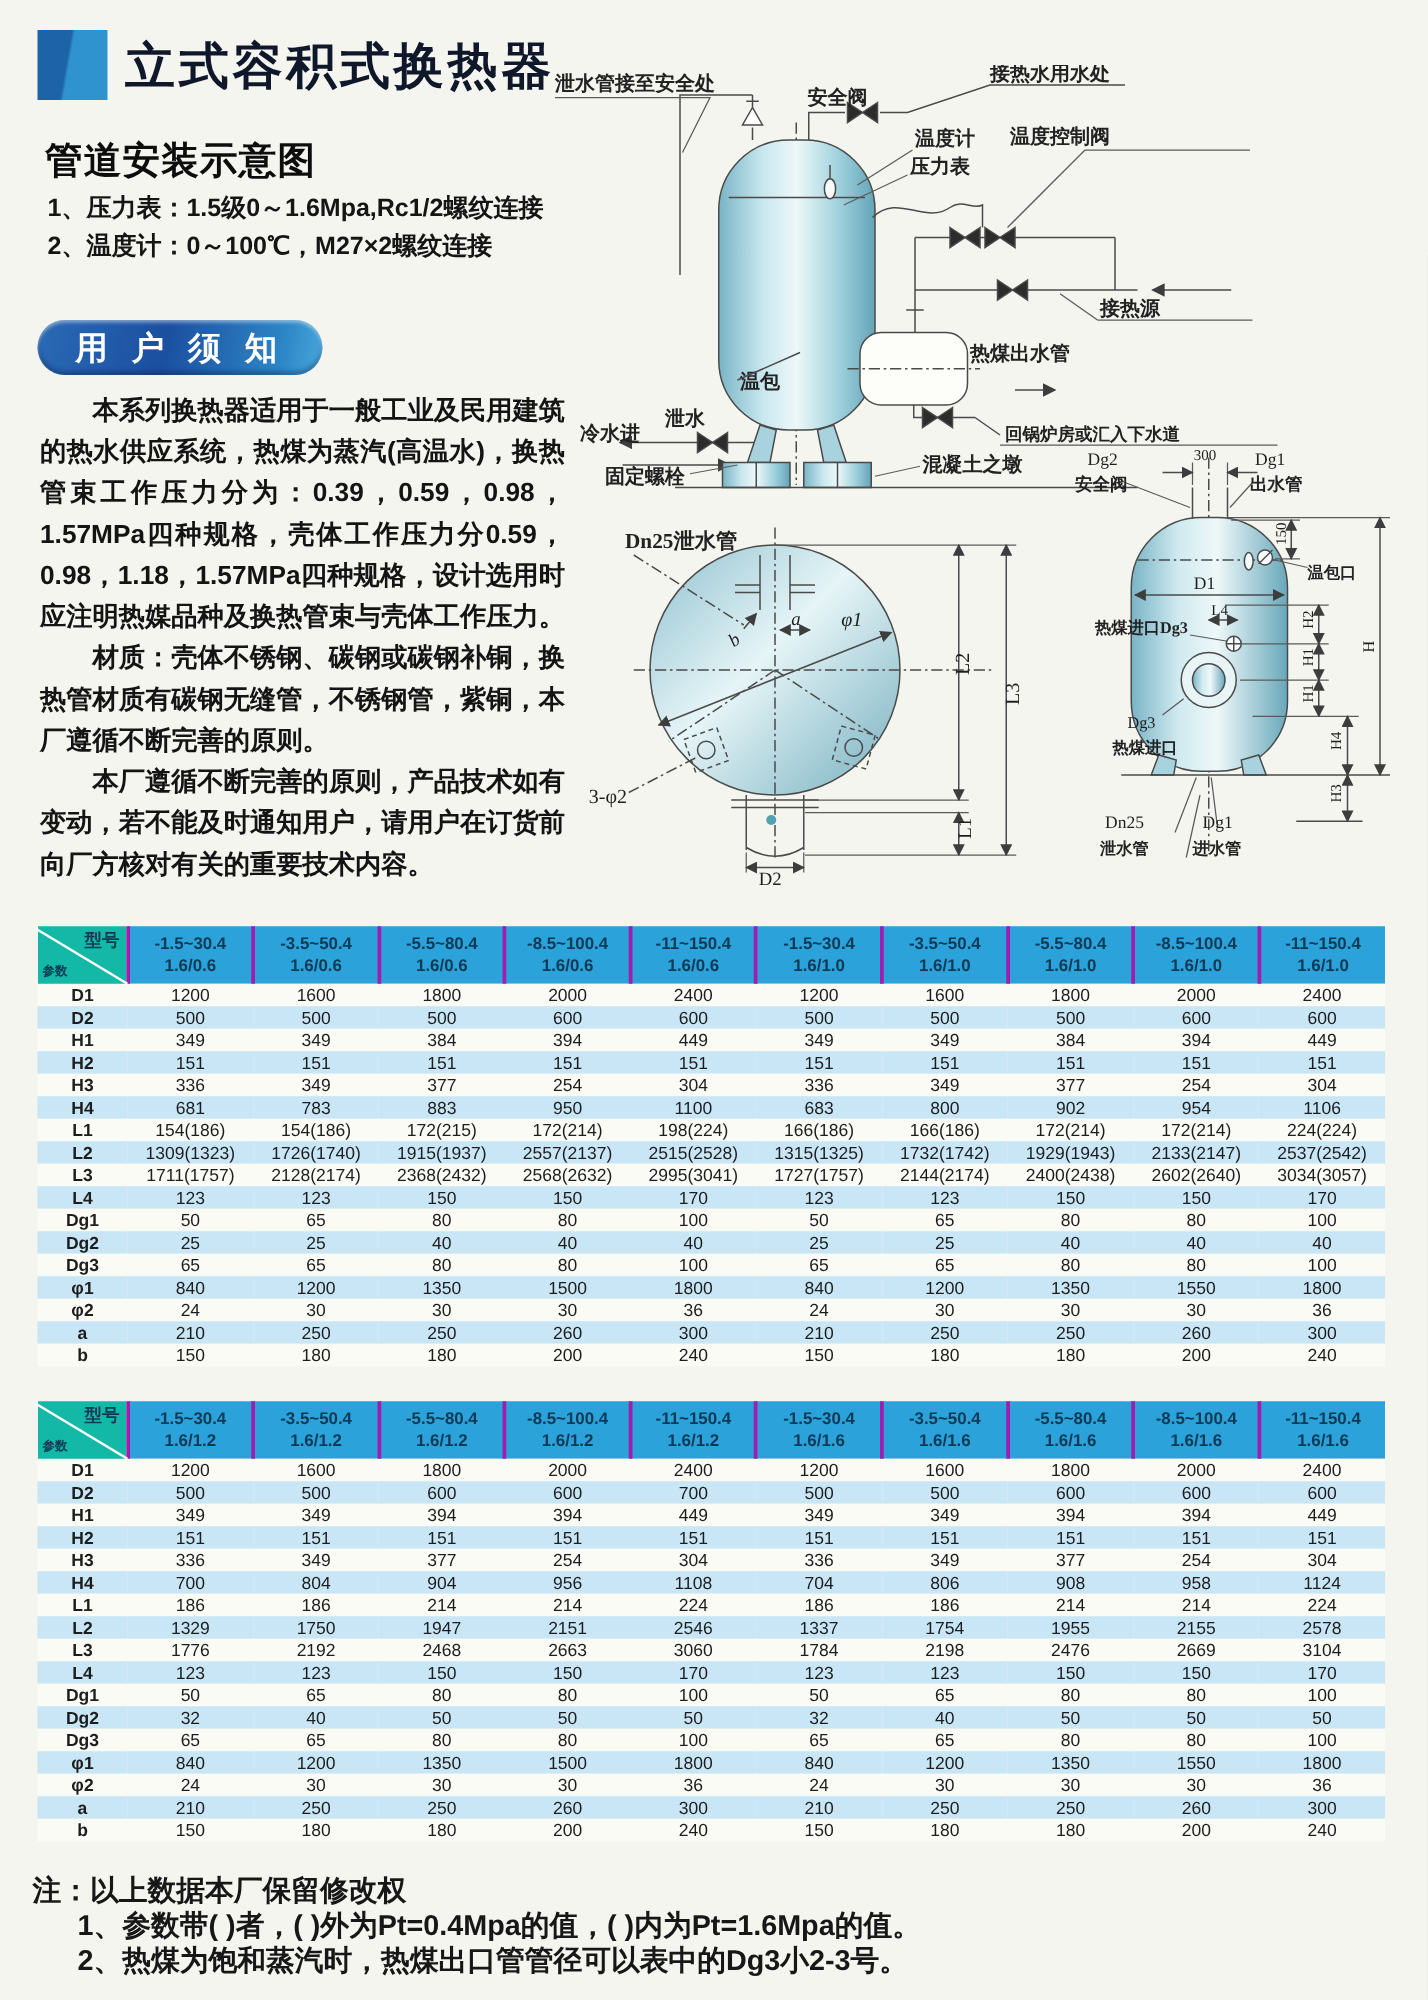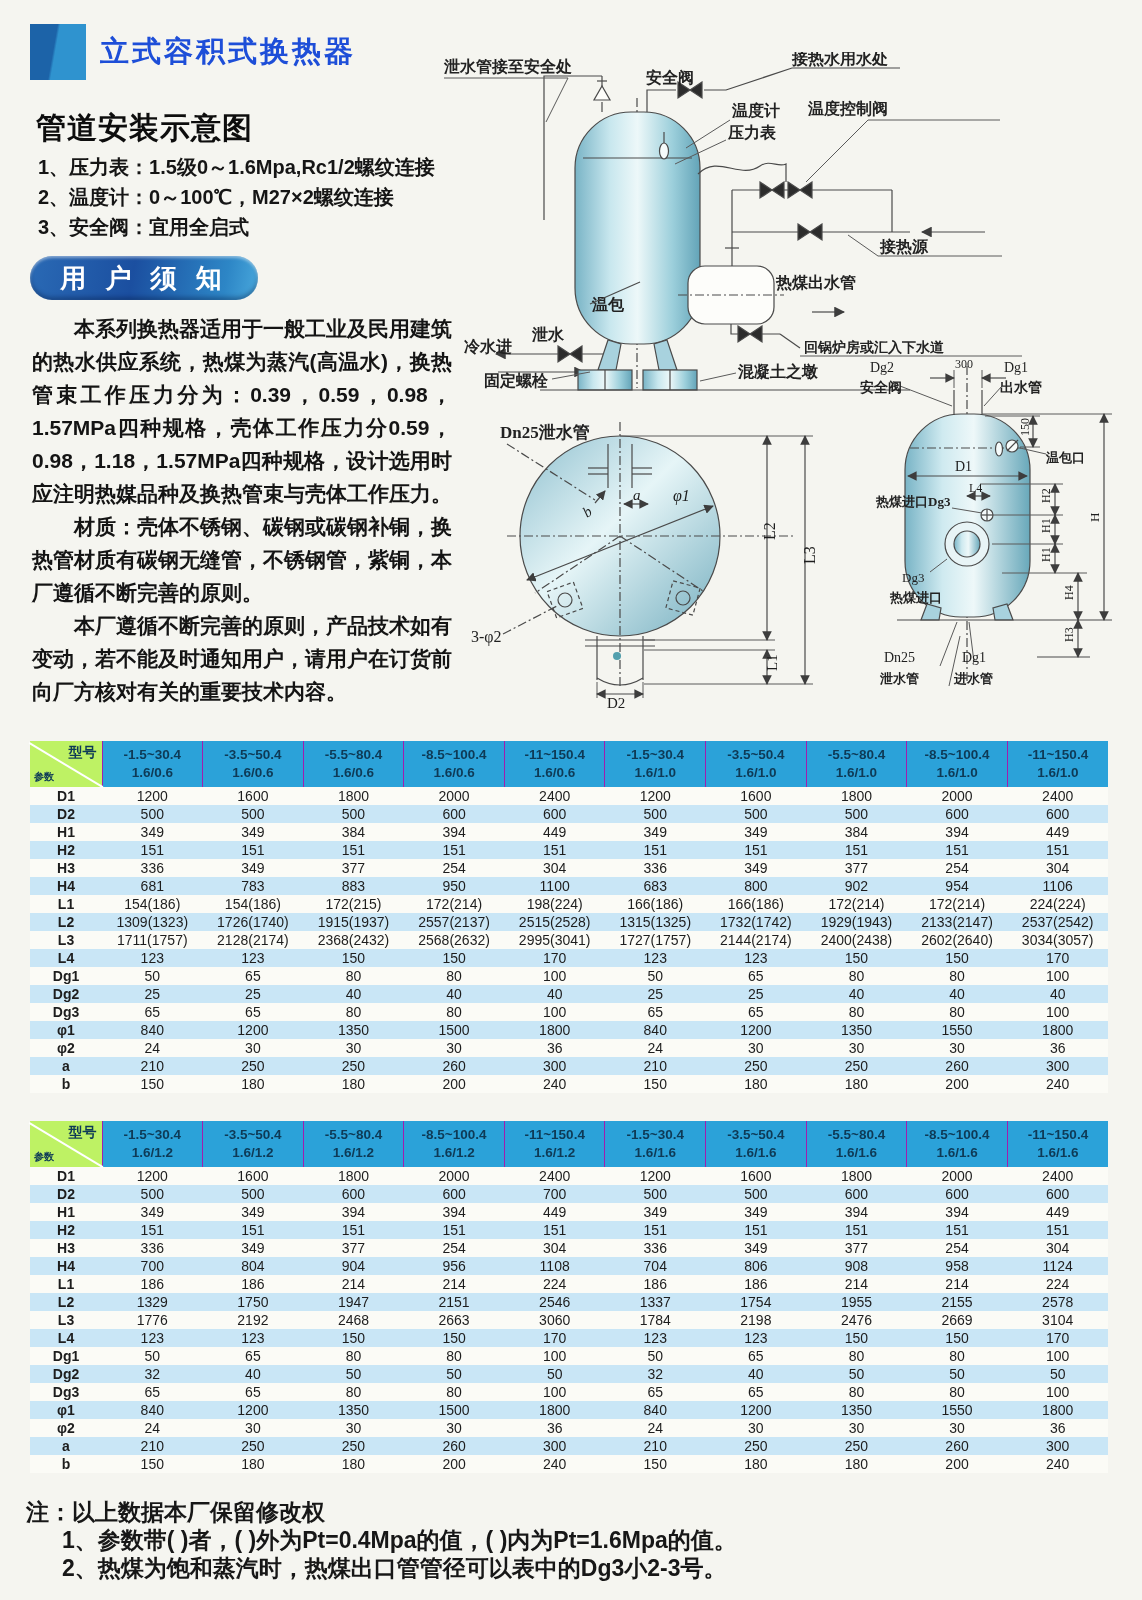--- a/index.html
+++ b/index.html
@@ -1,21 +1,21 @@
 <!DOCTYPE html>
 <html><head>
 <meta charset="utf-8">
 <style>
   html,body{margin:0;padding:0;background:#e8e8e4;}
   .page{position:relative;width:1142px;height:1600px;background:#f5f5f0;overflow:hidden;
         font-family:"Liberation Sans",sans-serif;color:#111;}
   
   .title-row{position:absolute;left:30px;top:24px;display:flex;align-items:center;gap:14px;}
   .title-sq{width:56px;height:56px;background:linear-gradient(100deg,#1c63a8 0%,#1c63a8 42%,#2f93cf 46%,#2f93cf 100%);}
-  .page-title{font-size:29px;font-weight:900;letter-spacing:3px;color:#1d4ed8;margin:0;}
+  .page-title{font-size:40px;font-weight:900;letter-spacing:3px;color:#0f172a;margin:0;}
   
   .sec-heading{position:absolute;left:36px;top:108px;font-size:30px;font-weight:800;color:#0d0d0d;margin:0;letter-spacing:1px;}
   .pipe-list{position:absolute;left:38px;top:152px;margin:0;padding:0;list-style:none;font-size:20px;font-weight:600;line-height:30px;color:#151515;}
   .pill{position:absolute;height:44px;border-radius:26px;display:flex;align-items:center;justify-content:center;
         background:linear-gradient(100deg,#2a6ab5 0%,#1b4fa0 45%,#2d86c6 85%,#49a8dc 100%);
         box-shadow:inset 0 2px 3px rgba(255,255,255,.45), inset 0 -3px 4px rgba(0,20,60,.35);}
   .pill span{color:#fff;font-size:26px;font-weight:800;letter-spacing:6px;text-align:center;}
   .pill1{left:30px;top:256px;width:228px;}
   .pill2{left:30px;top:680px;width:242px;}
   .pill2 span{letter-spacing:3px;}
@@ -28,22 +28,22 @@
   .thin{stroke:#5a5a5a;stroke-width:1;fill:none;}
   .dd{stroke-dasharray:9 3 2 3;}
   .dsh{stroke-dasharray:4 3;}
   .t{font-family:"Liberation Serif",serif;fill:#222;font-weight:600;}
   .dimt{font-family:"Liberation Serif",serif;fill:#1e1e1e;}
   
   .tblwrap{position:absolute;left:30px;width:1078px;}
   .ptab{border-collapse:collapse;table-layout:fixed;width:100%;}
   .ptab th,.ptab td{padding:0;text-align:center;}
   .ptab th.ch{background:#2ba2d9;color:#0e3a56;font-weight:700;font-size:13.5px;line-height:1.3;
-              height:46px;border-left:1px solid #a21caf;}
-  .ptab th.corner{background:#bef264;position:relative;height:46px;}
+              height:46px;border-left:3px solid #a21caf;}
+  .ptab th.corner{background:#14b8a6;position:relative;height:46px;}
   .ptab th.corner::after{content:'';position:absolute;left:-10%;top:50%;width:120%;height:2px;background:#fff;
               transform:rotate(31deg);}
   .ptab th.corner .ct{position:absolute;right:5px;top:3px;color:#0e3a56;font-size:14px;font-weight:700;}
   .ptab th.corner .cb{position:absolute;left:4px;bottom:3px;color:#0e3a56;font-size:10px;font-weight:700;margin-top:10px;}
   .ptab tbody td{font-size:14px;height:18px;color:#1d1d1d;font-weight:500;}
   .ptab tbody td.rl{font-weight:600;}
   .ptab tbody tr:nth-child(odd){background:#fbfbf6;}
   .ptab tbody tr:nth-child(even){background:#c9e6f6;}
   #table1{top:741px;}
   #table2{top:1121px;}
@@ -58,21 +58,20 @@
 
   <div class="title-row">
     <span class="title-sq"></span>
     <h1 class="page-title">立式容积式换热器</h1>
   </div>
 
   <h2 class="sec-heading">管道安装示意图</h2>
   <ul class="pipe-list">
     <li>1、压力表：1.5级0～1.6Mpa,Rc1/2螺纹连接</li>
     <li>2、温度计：0～100℃，M27×2螺纹连接</li>
-    <li>3、安全阀：宜用全启式</li>
   </ul>
 
   <div class="pill pill1">
     <span>用 户 须 知</span>
   </div>
 
   <div class="body-text">
     <p>本系列换热器适用于一般工业及民用建筑的热水供应系统，热煤为蒸汽(高温水)，换热管束工作压力分为：0.39，0.59，0.98，1.57MPa四种规格，壳体工作压力分0.59，0.98，1.18，1.57MPa四种规格，设计选用时应注明热媒品种及换热管束与壳体工作压力。</p>
     <p>材质：壳体不锈钢、碳钢或碳钢补铜，换热管材质有碳钢无缝管，不锈钢管，紫铜，本厂遵循不断完善的原则。</p>
     <p>本厂遵循不断完善的原则，产品技术如有变动，若不能及时通知用户，请用户在订货前向厂方核对有关的重要技术内容。</p>

